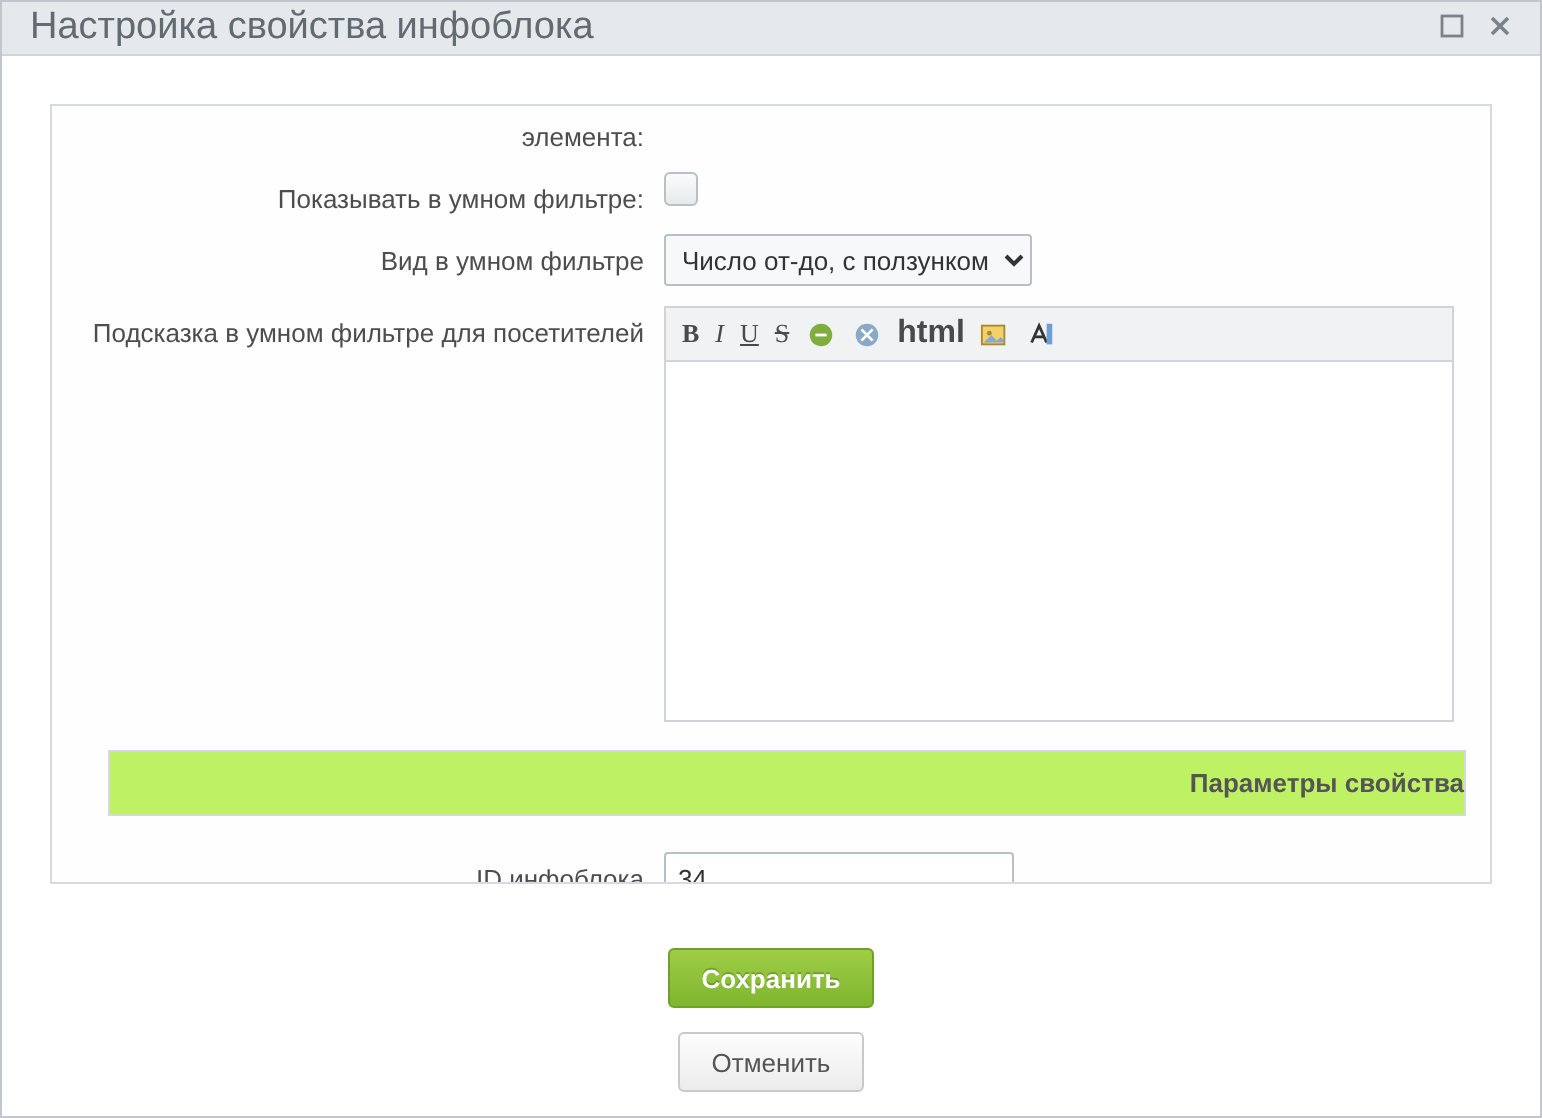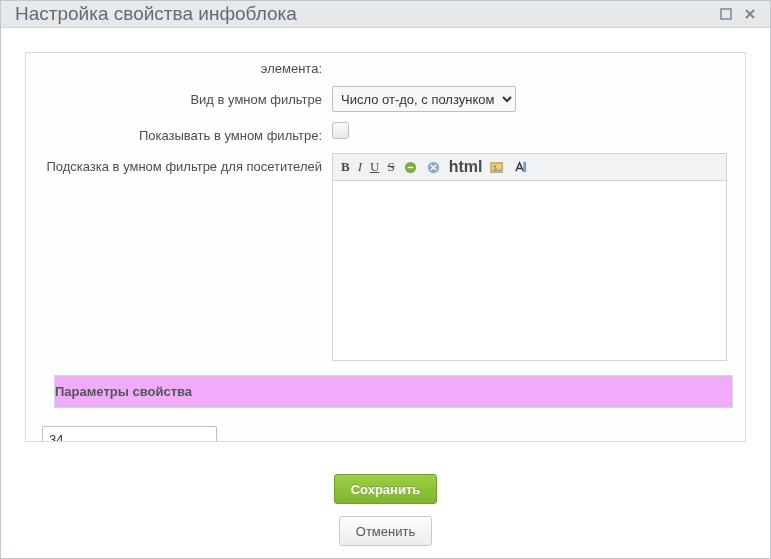--- a/index.html
+++ b/index.html
@@ -120,26 +120,26 @@
 .tbtn.strike { text-decoration: line-through; }
 .tbtn.html-btn { font-family: Arial, sans-serif; font-weight: bold; font-size: 16px; }
 .tbtn svg { width: 15px; height: 15px; }
 .editor-body {
   border: 1px solid #d0d4d8;
   border-top: none;
   background: #fff;
   height: 180px;
 }
 .section-header {
-  background: #f0abfc;
+  background: #bef264;
   border: 1px solid #d6d9dc;
   color: #555;
   font-weight: bold;
   font-size: 13px;
-  text-align: left;
+  text-align: right;
   padding: 8px 0;
   margin: 14px 0 18px 16px;
 }
 .text-input {
   border: 1px solid #b8bfc5;
   border-radius: 2px;
   height: 26px;
   font-size: 13px;
   padding: 0 6px;
   width: 175px;
@@ -215,32 +215,32 @@
       <div class="scroll-inner">
 
         <div class="row">
           <div class="row-label" style="padding-top:0;">
             <span>элемента:</span>
           </div>
           <div class="row-field"></div>
         </div>
 
         <div class="row">
+          <div class="row-label"><span>Показывать в умном фильтре:</span></div>
+          <div class="row-field">
+            <span class="chk"></span>
+          </div>
+        </div>
+
+        <div class="row">
           <div class="row-label"><span>Вид в умном фильтре</span></div>
           <div class="row-field">
             <select class="select">
               <option>Число от-до, с ползунком</option>
             </select>
-          </div>
-        </div>
-
-        <div class="row">
-          <div class="row-label"><span>Показывать в умном фильтре:</span></div>
-          <div class="row-field">
-            <span class="chk"></span>
           </div>
         </div>
 
 
         <div class="row">
           <div class="row-label"><span>Подсказка в умном фильтре для посетителей</span></div>
           <div class="row-field">
             <div class="editor">
               <div class="editor-toolbar">
                 <span class="tbtn bold">B</span>
@@ -278,20 +278,21 @@
               <div class="editor-body"></div>
             </div>
           </div>
         </div>
 
         <div class="section-header">
           <span>Параметры свойства</span>
         </div>
 
         <div class="row" style="margin-bottom:0;">
+          <div class="row-label"><span>ID инфоблока</span></div>
           <div class="row-field" style="flex-direction:column; align-items:flex-start;">
             <input class="text-input" type="text" value="34" style="">
             <div class="dropdown-panel">
               <div class="dropdown-item">34</div>
             </div>
           </div>
         </div>
 
       </div>
     </div>

